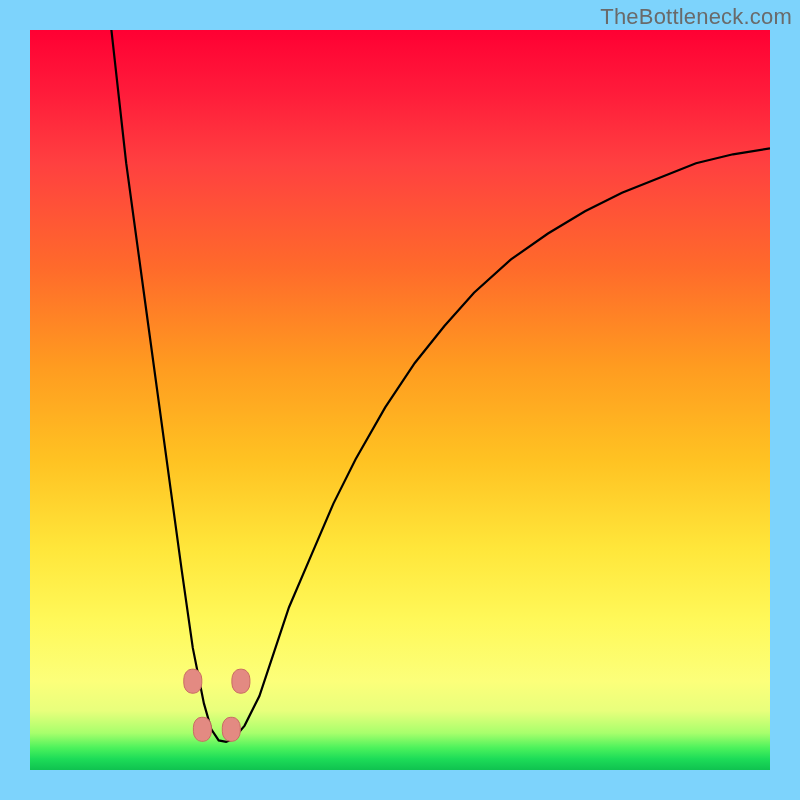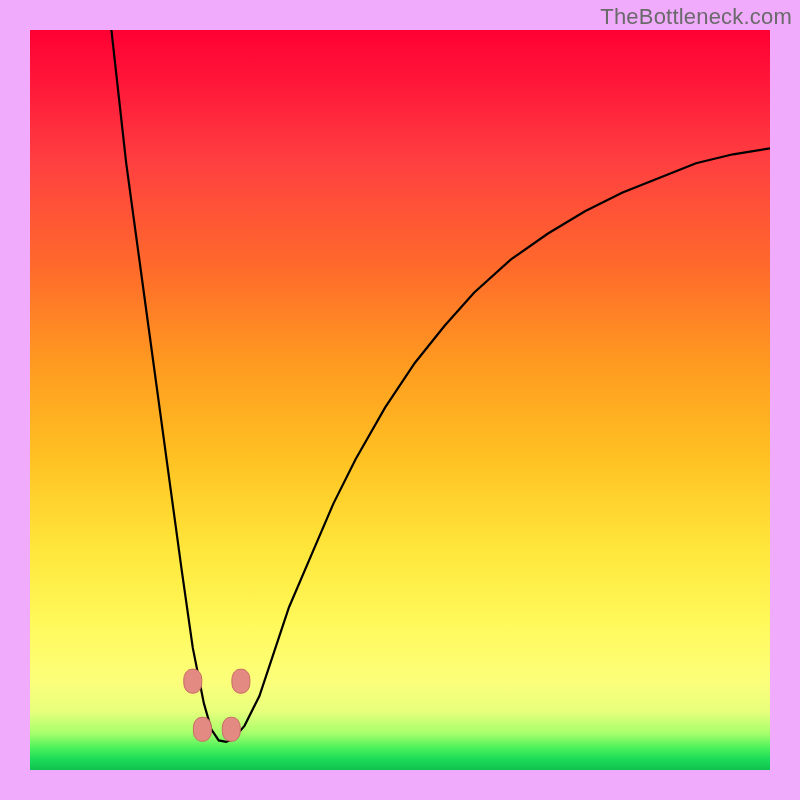--- a/index.html
+++ b/index.html
@@ -10,21 +10,21 @@
     background: #000;
     font-family: Arial, Helvetica, sans-serif;
     overflow: hidden;
   }
   .frame {
     position: absolute;
     left: 0;
     top: 0;
     width: 800px;
     height: 800px;
-    background: #f0abfc;
+    background: #7dd3fc;
   }
   .plot {
     position: absolute;
     left: 30px;
     top: 30px;
     width: 740px;
     height: 740px;
     overflow: hidden;
   }
   .gradient {

